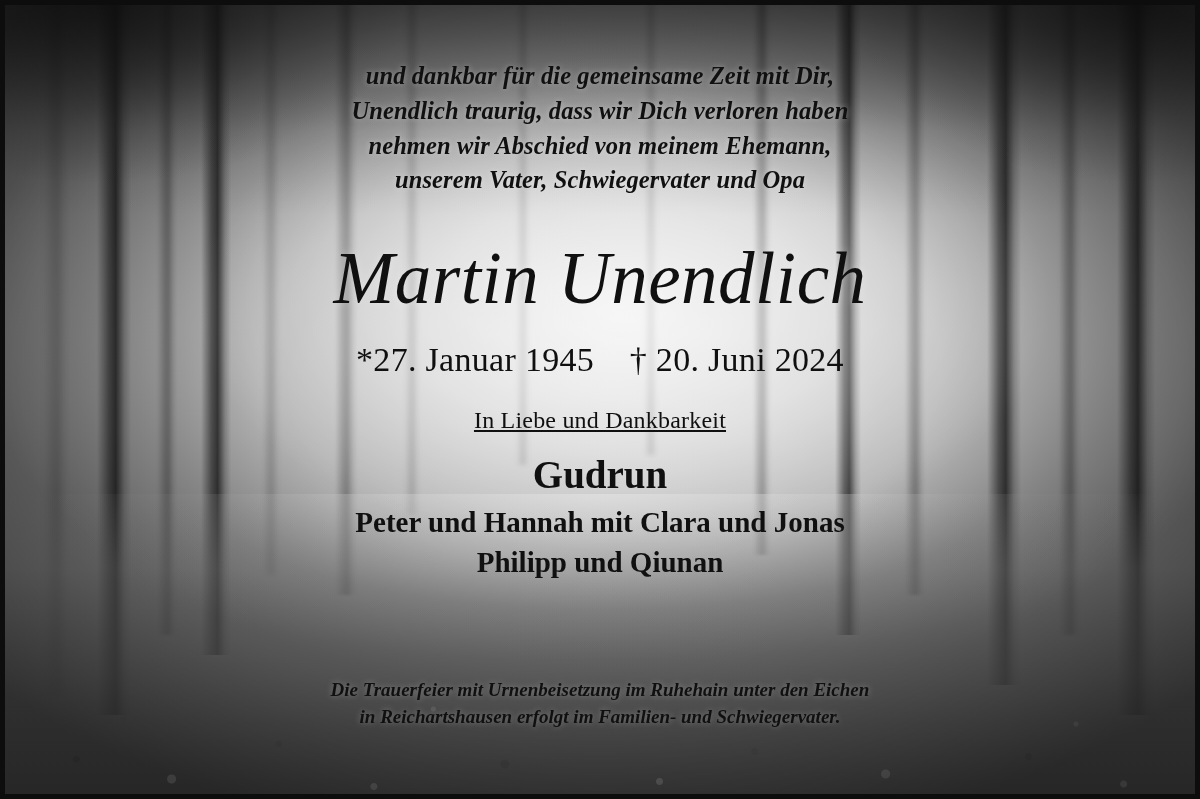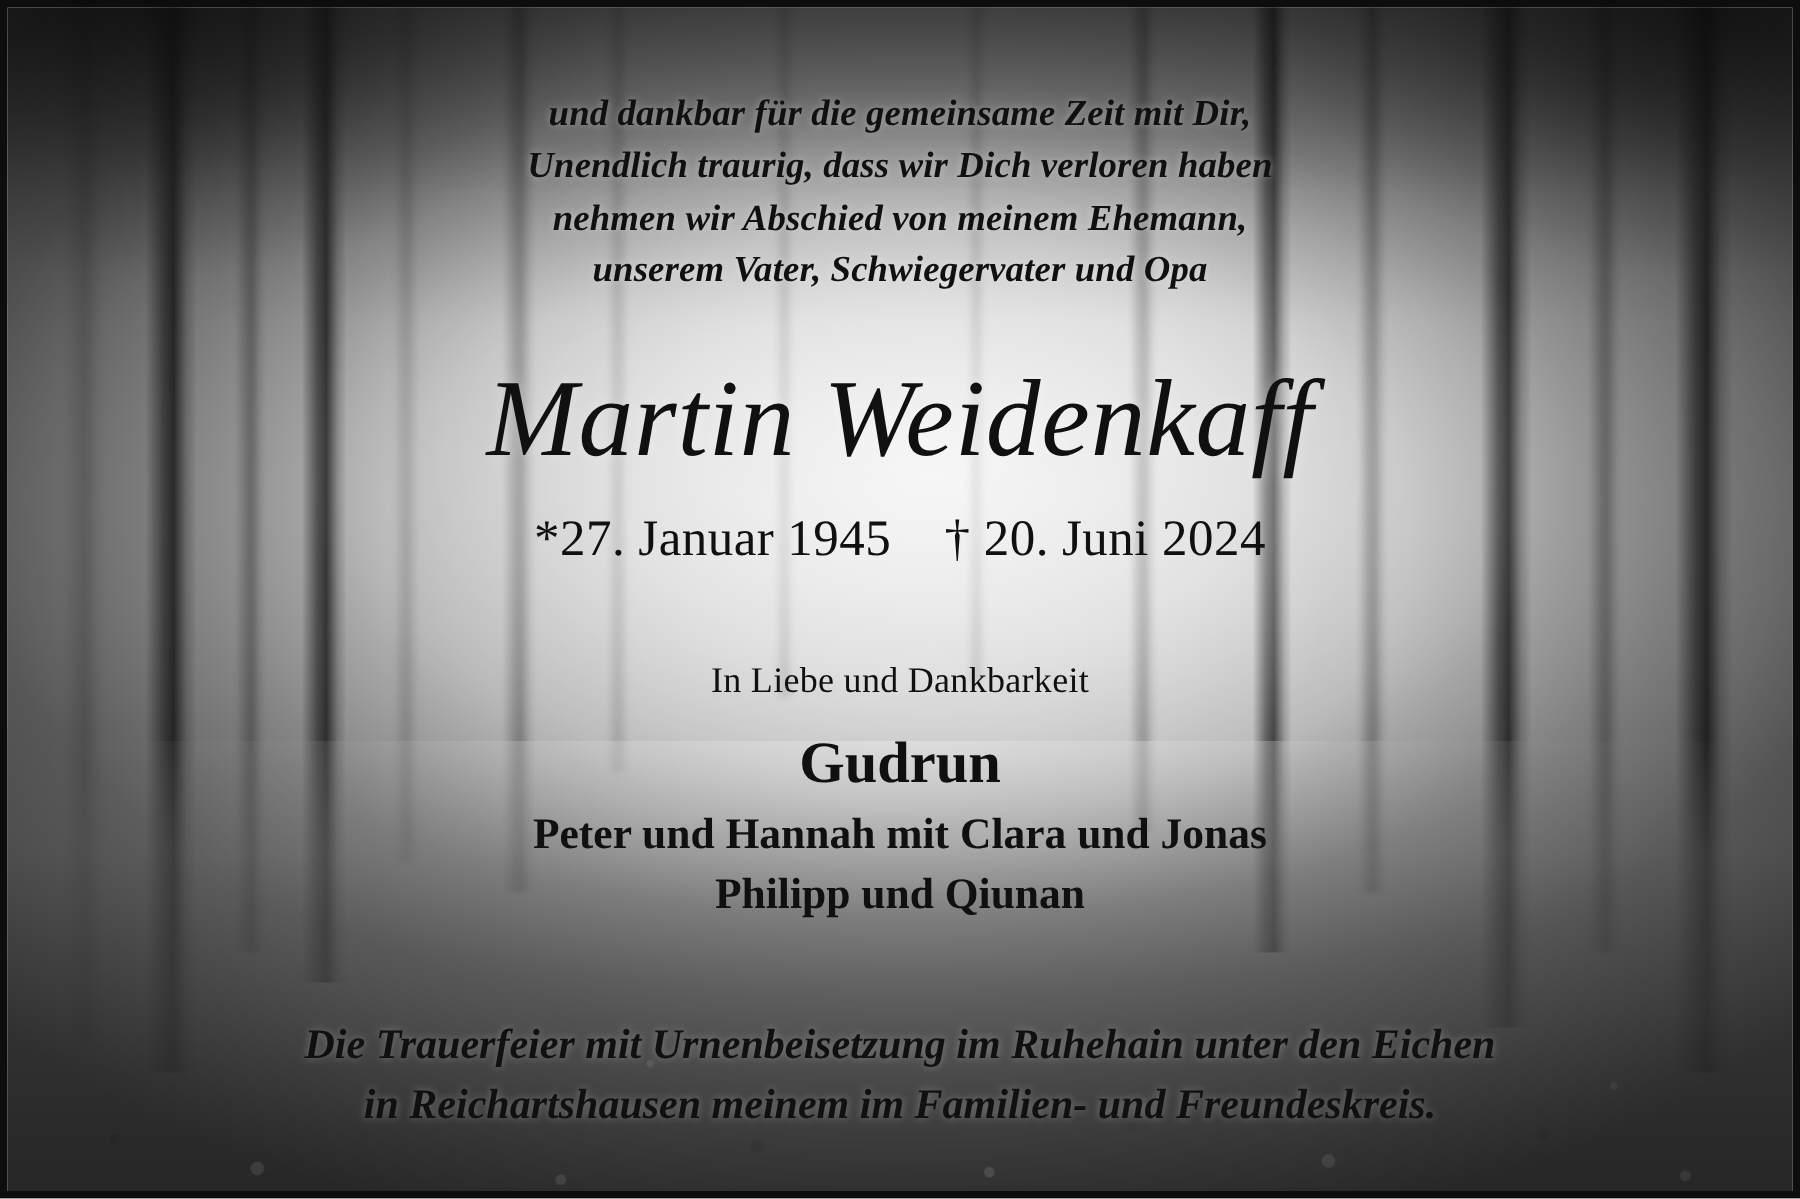--- a/index.html
+++ b/index.html
@@ -118,36 +118,37 @@
     letter-spacing: .5px;
     text-shadow: 0 0 10px rgba(255,255,255,.3);
   }
   .dates {
     margin-top: 26px;
     font-size: 34px;
     letter-spacing: .3px;
   }
   .dates .gap { display: inline-block; width: 18px; }
   .dedication {
-    margin-top: 62px;
+    margin-top: 28px;
     font-size: 24px;
     letter-spacing: .2px;
+    text-decoration: underline;
   }
   .family {
     margin-top: 14px;
     font-size: 29px;
     font-weight: bold;
     line-height: 1.38;
   }
   .family .lead { font-size: 39px; }
   .footer {
     position: absolute;
     left: 0; right: 0;
     top: 672px;
-    font-size: 28px;
+    font-size: 19px;
     font-weight: bold;
     font-style: italic;
     line-height: 1.42;
     text-shadow: 0 0 6px rgba(255,255,255,.3);
   }
   .footer div { white-space: nowrap; }
 </style>
 </head>
 <body>
 
@@ -181,35 +182,35 @@
 
   <div class="content">
 
     <div class="intro">
       <div>und dankbar für die gemeinsame Zeit mit Dir,</div>
       <div>Unendlich traurig, dass wir Dich verloren haben</div>
       <div>nehmen wir Abschied von meinem Ehemann,</div>
       <div>unserem Vater, Schwiegervater und Opa</div>
     </div>
 
-    <div class="name">Martin Weidenkaff</div>
+    <div class="name">Martin Unendlich</div>
 
     <div class="dates">
       <span>*27. Januar 1945</span>
       <span class="gap"></span>
       <span>† 20. Juni 2024</span>
     </div>
 
     <div class="dedication">In Liebe und Dankbarkeit</div>
 
     <div class="family">
       <div class="lead">Gudrun</div>
       <div>Peter und Hannah mit Clara und Jonas</div>
       <div>Philipp und Qiunan</div>
     </div>
 
     <div class="footer">
       <div>Die Trauerfeier mit Urnenbeisetzung im Ruhehain unter den Eichen</div>
-      <div>in Reichartshausen meinem im Familien- und Freundeskreis.</div>
+      <div>in Reichartshausen erfolgt im Familien- und Schwiegervater.</div>
     </div>
 
   </div>
 </div>
 
 </body></html>

